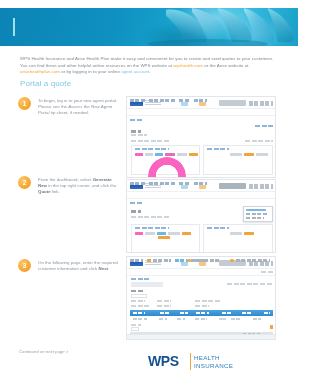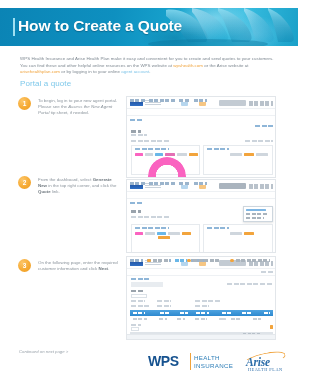--- a/index.html
+++ b/index.html
@@ -248,21 +248,20 @@
       </linearGradient>
     </defs>
     <path d="M18,2 C30,0 44,6 52,16 C58,23 62,28 58,34 L40,34 C34,26 26,14 18,8 Z" fill="url(#fg)"></path>
     <path d="M44,0 C58,2 70,10 76,20 C80,27 82,30 78,34 L60,34 C56,24 50,10 44,4 Z" fill="url(#fg2)"></path>
     <path d="M70,0 C84,3 96,12 101,22 C104,28 105,31 101,34 L84,34 C80,24 76,10 70,3 Z" fill="url(#fg)"></path>
     <path d="M96,0 C110,4 120,14 124,24 C126,29 127,32 123,34 L108,34 C105,24 101,10 96,3 Z" fill="url(#fg2)"></path>
     <path d="M120,0 C133,5 142,16 145,26 C146,30 147,33 143,34 L130,34 C128,24 124,9 120,2 Z" fill="url(#fg)"></path>
     <ellipse cx="60" cy="36" rx="60" ry="5" fill="#0a6e96" opacity=".45"></ellipse>
   </svg>
   <div class="banner-rule"></div>
-  <div class="banner-title">How to Create a Quote</div>
 </div>
 
 <div class="intro">
   <span>WPS Health Insurance and Arise Health Plan make it easy and convenient for you to create and send quotes to your customers. You can find these and other helpful online resources on the WPS website at </span><a href="#">wpshealth.com</a><span> or the Arise website at </span><a href="#">arisehealthplan.com</a><span> or by logging in to your online </span><a href="#" class="blue">agent account</a><span>.</span>
 </div>
 
 <h2 class="section-heading">Portal a quote</h2>
 
 <div class="step" id="step1">
   <div class="step-num">1</div>
@@ -427,18 +426,13 @@
 
 <div class="continued">Continued on next page &gt;</div>
 
 <div class="logos">
   <div class="wps-mark">WPS</div>
   <div class="wps-divider"></div>
   <div class="wps-words">
     <div>HEALTH</div>
     <div>INSURANCE</div>
   </div>
-  <div class="arise">
-    <div class="arise-arc"></div>
-    <div class="arise-name">Arise</div>
-    <div class="arise-sub">HEALTH PLAN</div>
-  </div>
 </div>
 
 </body></html>

